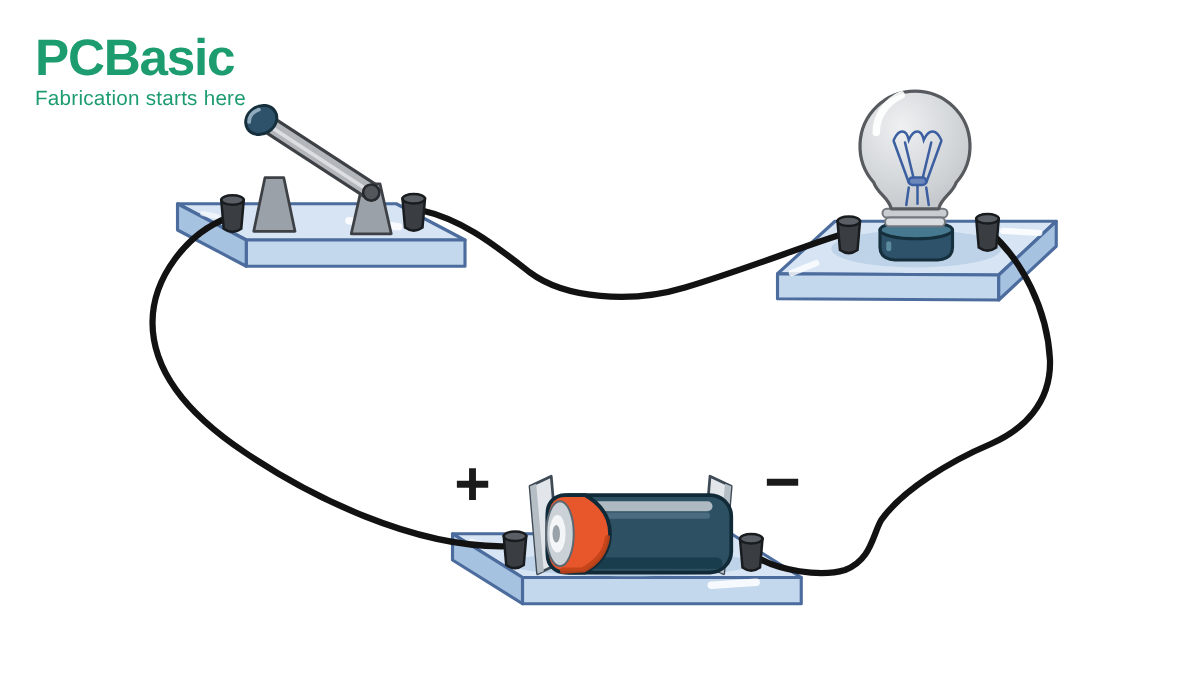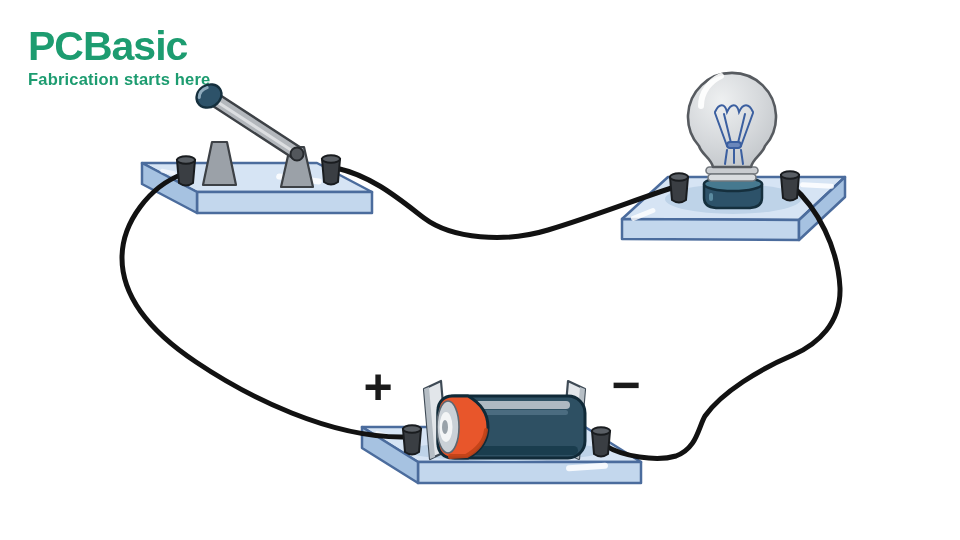--- a/index.html
+++ b/index.html
@@ -1,20 +1,20 @@
 <!DOCTYPE html>
 <html><head>
 <meta charset="utf-8">
 <style>
   html,body{margin:0;padding:0;background:#ffffff;}
   .stage{position:relative;width:960px;height:540px;background:#ffffff;overflow:hidden;
          font-family:"Liberation Sans",sans-serif;}
   .logo{position:absolute;left:28px;top:26px;color:#1d9c70;}
   .logo-text{font-size:41px;font-weight:700;letter-spacing:-1px;line-height:1.0;}
-  .tagline{font-size:16.5px;font-weight:700;letter-spacing:.2px;margin-top:3px;text-align:center;}
+  .tagline{font-size:16.5px;font-weight:400;letter-spacing:.2px;margin-top:3px;text-align:center;}
   svg{position:absolute;left:0;top:0;}
   .sign{font-family:"Liberation Sans",sans-serif;font-weight:700;}
 </style>
 </head>
 <body>
 
 <div class="stage">
 
   <div class="logo">
     <div class="logo-text">PCBasic</div>

